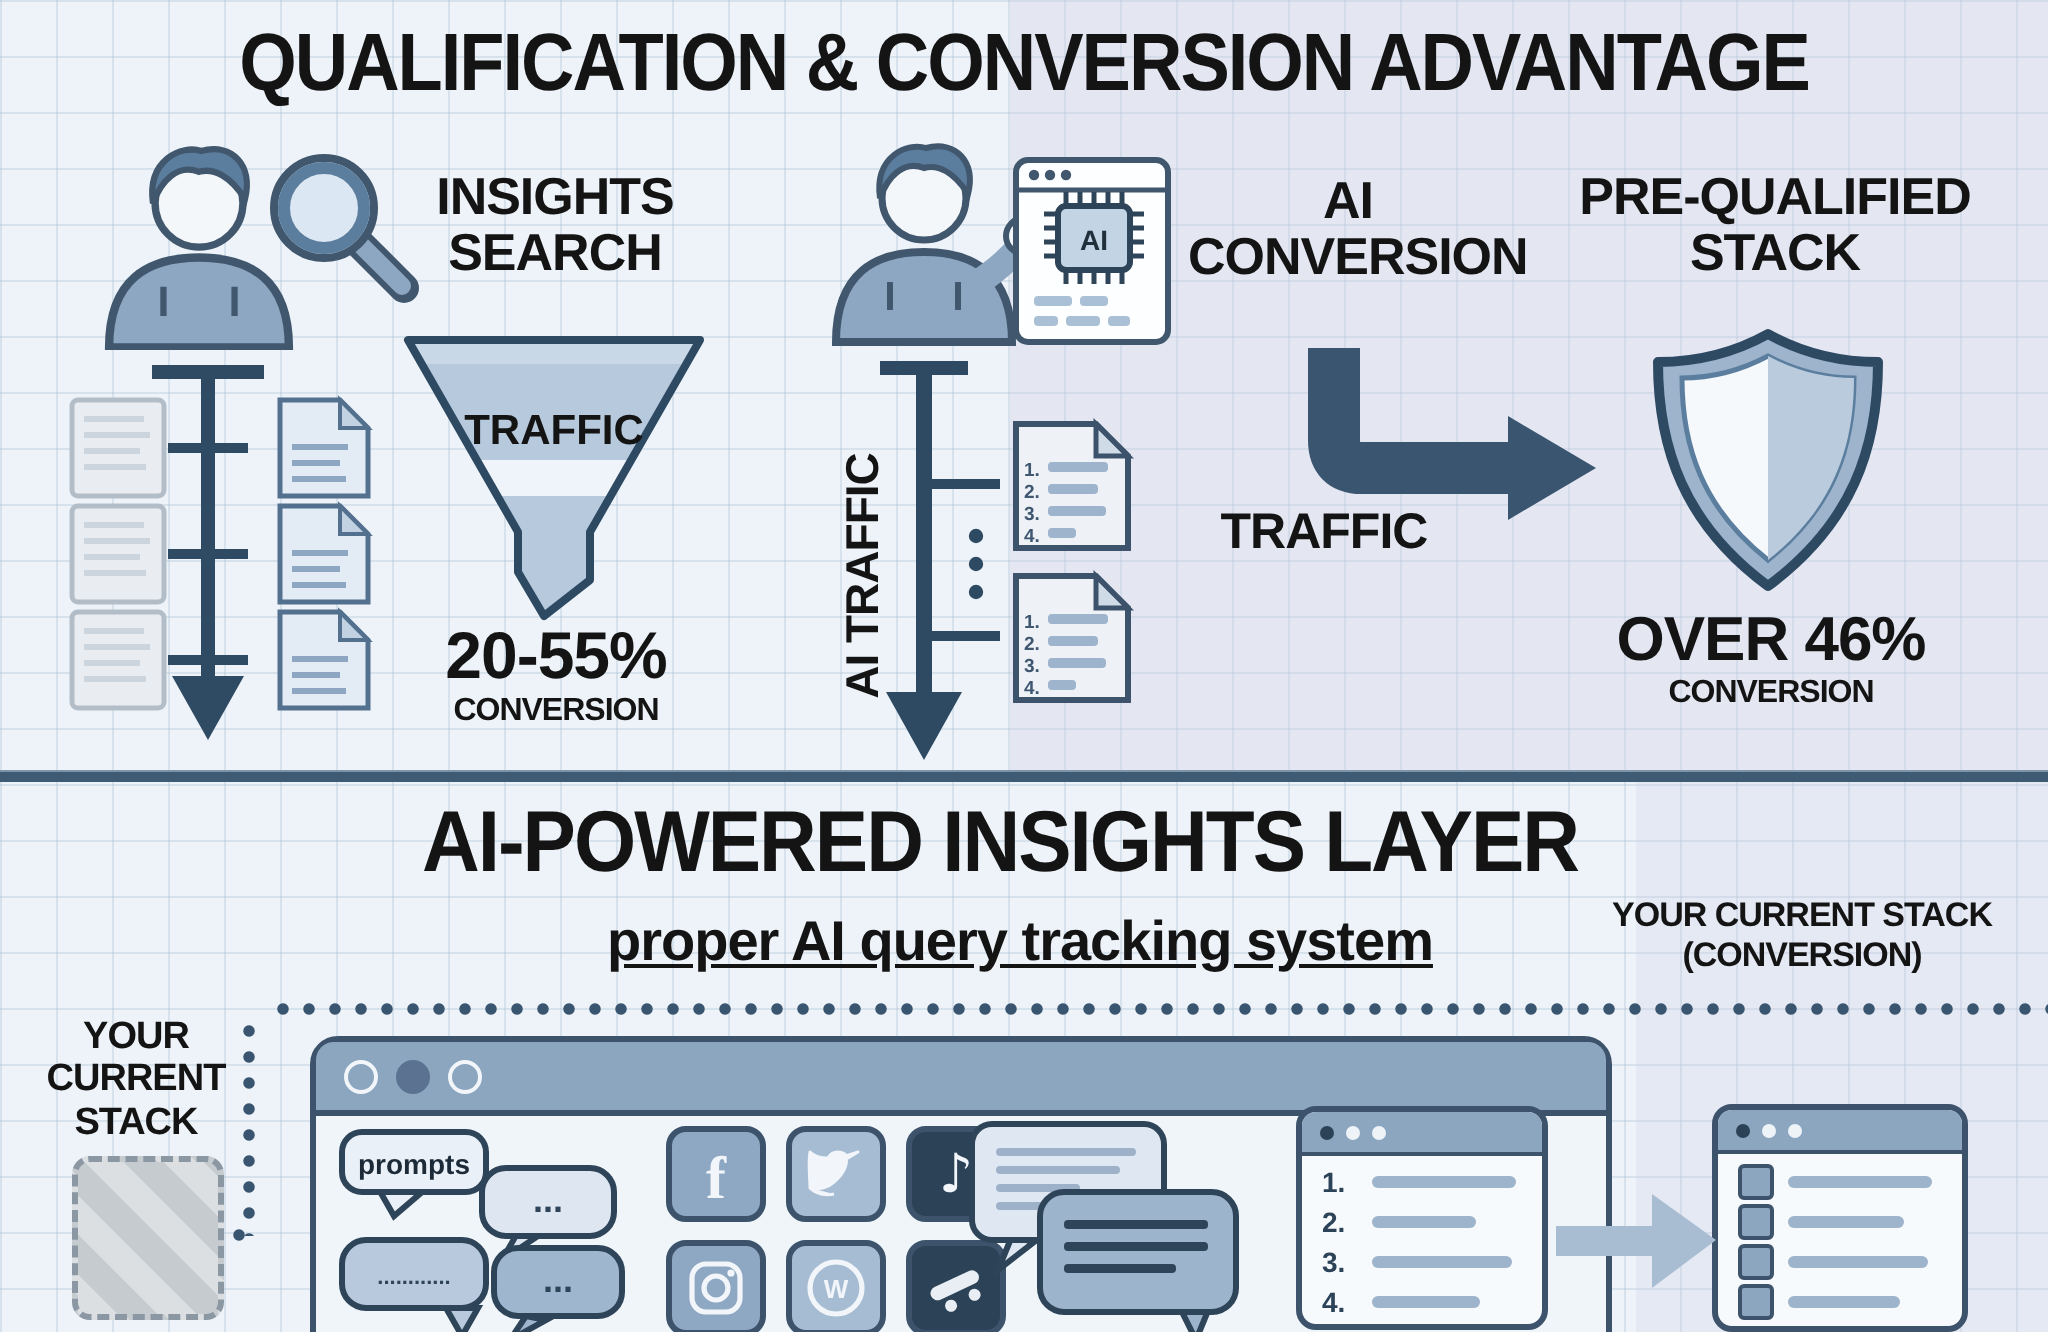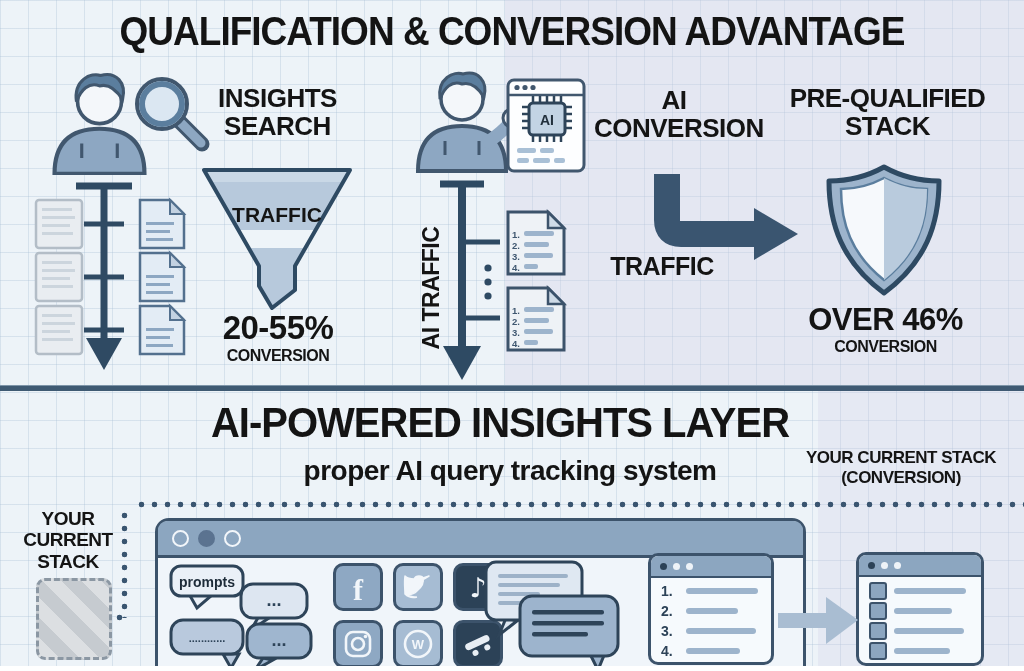--- a/index.html
+++ b/index.html
@@ -10,21 +10,21 @@
     background-image:
       linear-gradient(rgba(176,196,216,.38) 1px, transparent 1px),
       linear-gradient(90deg, rgba(176,196,216,.38) 1px, transparent 1px);
     background-size:28px 28px;
   }
   .abs{position:absolute;}
   .tint{pointer-events:none;}
   .lbl{font-weight:800; text-align:center; line-height:1.08; letter-spacing:-0.5px; color:#141414;}
   .t37{font-size:37px; letter-spacing:-1px; transform:scaleY(1.1); transform-origin:top center;}
   .t40{font-size:40px; letter-spacing:-1px; transform:scaleY(1.08); transform-origin:top center;}
-  .t28{font-size:28px;}
+  .t28{font-size:28px;text-decoration:underline;}
   .t26{font-size:26px;}
   .t25{font-size:25px;}
   .t23{font-size:23px;}
   .t21{font-size:16px;}
   .t33{font-size:33px;}
   .t31{font-size:31px;}
   .t19{font-size:19px; line-height:1.12;}
   .t17{font-size:17px; line-height:1.18;}
   .divider{background:#3f5a73; border-top:1px solid #7e95a9;}
   .dot-h{height:7px; background-image:radial-gradient(circle at 3.5px 3.5px,#3a5570 2.6px,transparent 3.1px); background-size:13px 7px; background-repeat:repeat-x;}

